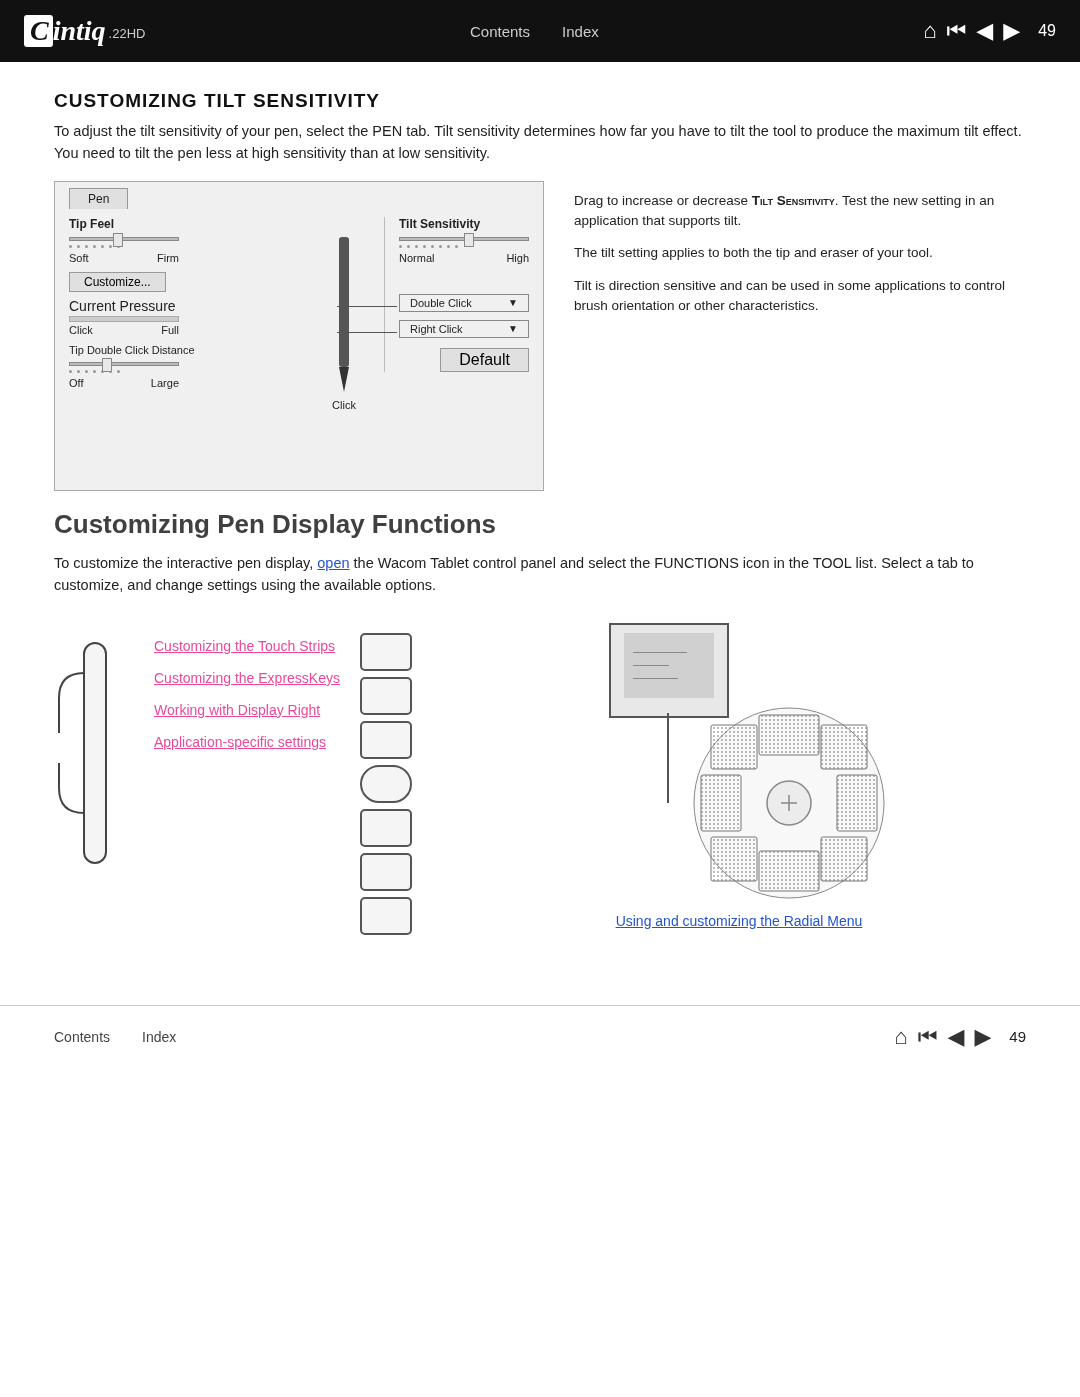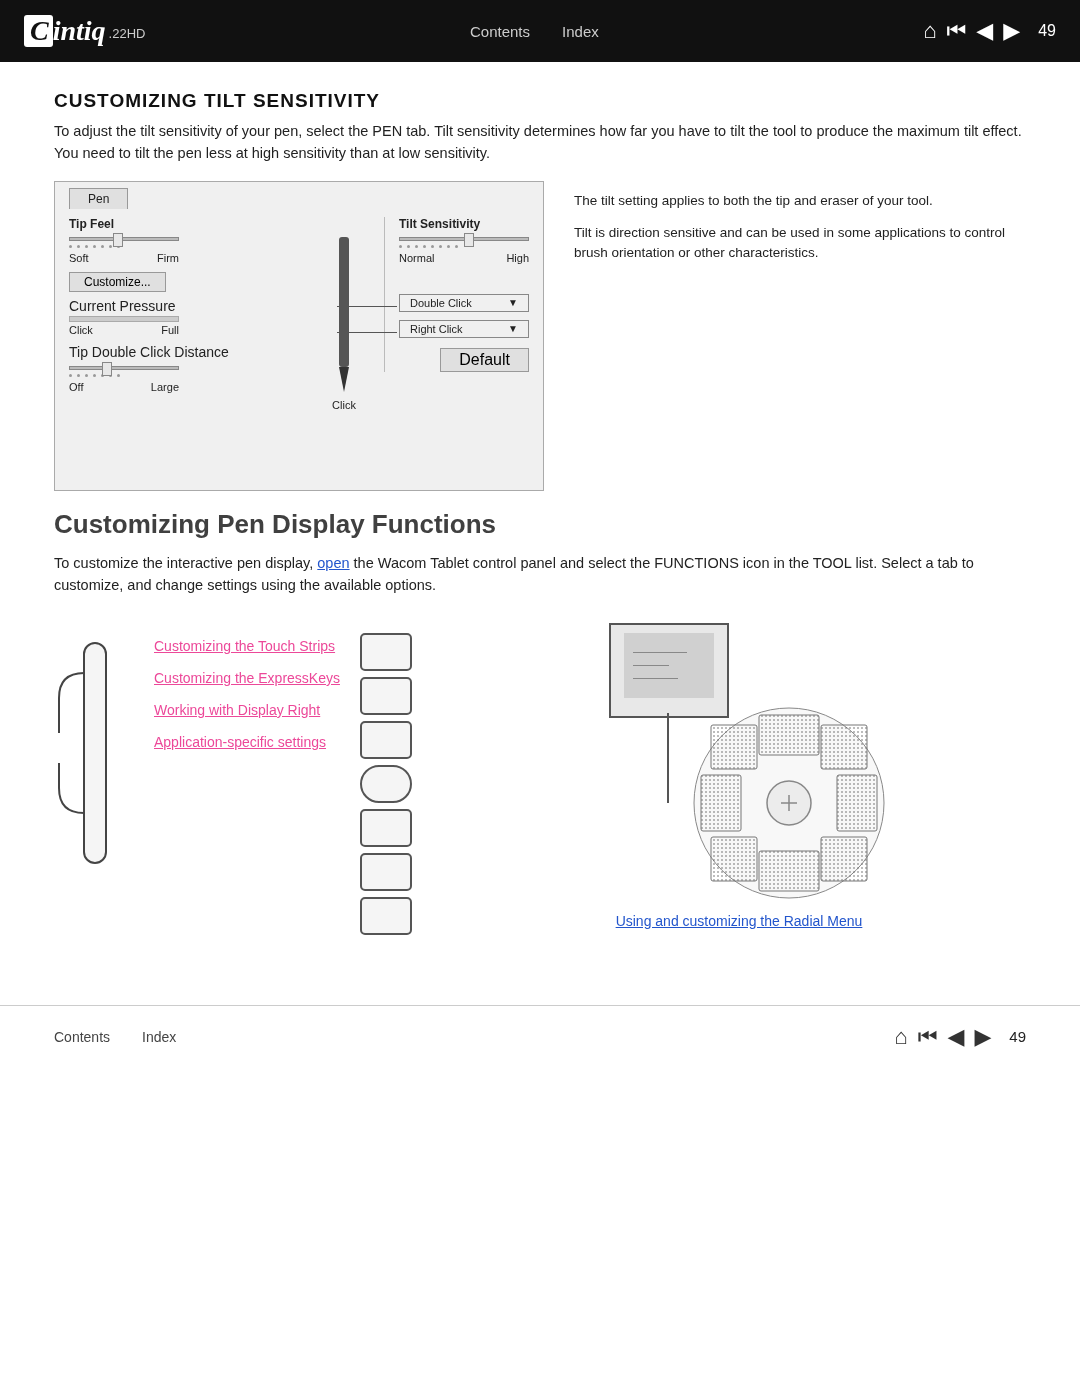--- a/index.html
+++ b/index.html
@@ -198,21 +198,21 @@
       margin-bottom: 2px;
     }
     .pressure-bar {
       width: 110px;
       height: 6px;
       background: #ccc;
       border: 1px solid #aaa;
       margin-bottom: 2px;
     }
     .tip-double-click {
-      font-size: 14px;
+      font-size: 11px;
       margin-top: 8px;
     }
     .panel-default-btn {
       background: #e0e0e0;
       border: 1px solid #999;
       padding: 2px 18px;
       font-size: 16px;
       float: right;
       cursor: pointer;
       margin-top: 8px;
@@ -592,20 +592,23 @@
               <span class="dropdown-arrow">▼</span>
             </div>
           </div>
 
           <button class="panel-default-btn">Default</button>
         </div>
       </div>
     </div>
 
     <div class="panel-right-notes">
+      <p class="tilt-note">
+        Drag to increase or decrease <span class="bold-small-caps">Tilt Sensitivity</span>.  Test the new setting in an application that supports tilt.
+      </p>
       <p class="tilt-note">The tilt setting applies to both the tip and eraser of your tool.</p>
       <p class="tilt-note">Tilt is direction sensitive and can be used in some applications to control brush orientation or other characteristics.</p>
     </div>
   </div>
 
 
   <h1 class="major-heading">Customizing Pen Display Functions</h1>
   <p class="desc-text">
     <span>To customize the interactive pen display,</span>&nbsp;<a class="link-blue">open</a>&nbsp;<span>the Wacom Tablet control panel and select the FUNCTIONS icon in the TOOL list.  Select a tab to customize, and change settings using the available options.</span>
   </p>

